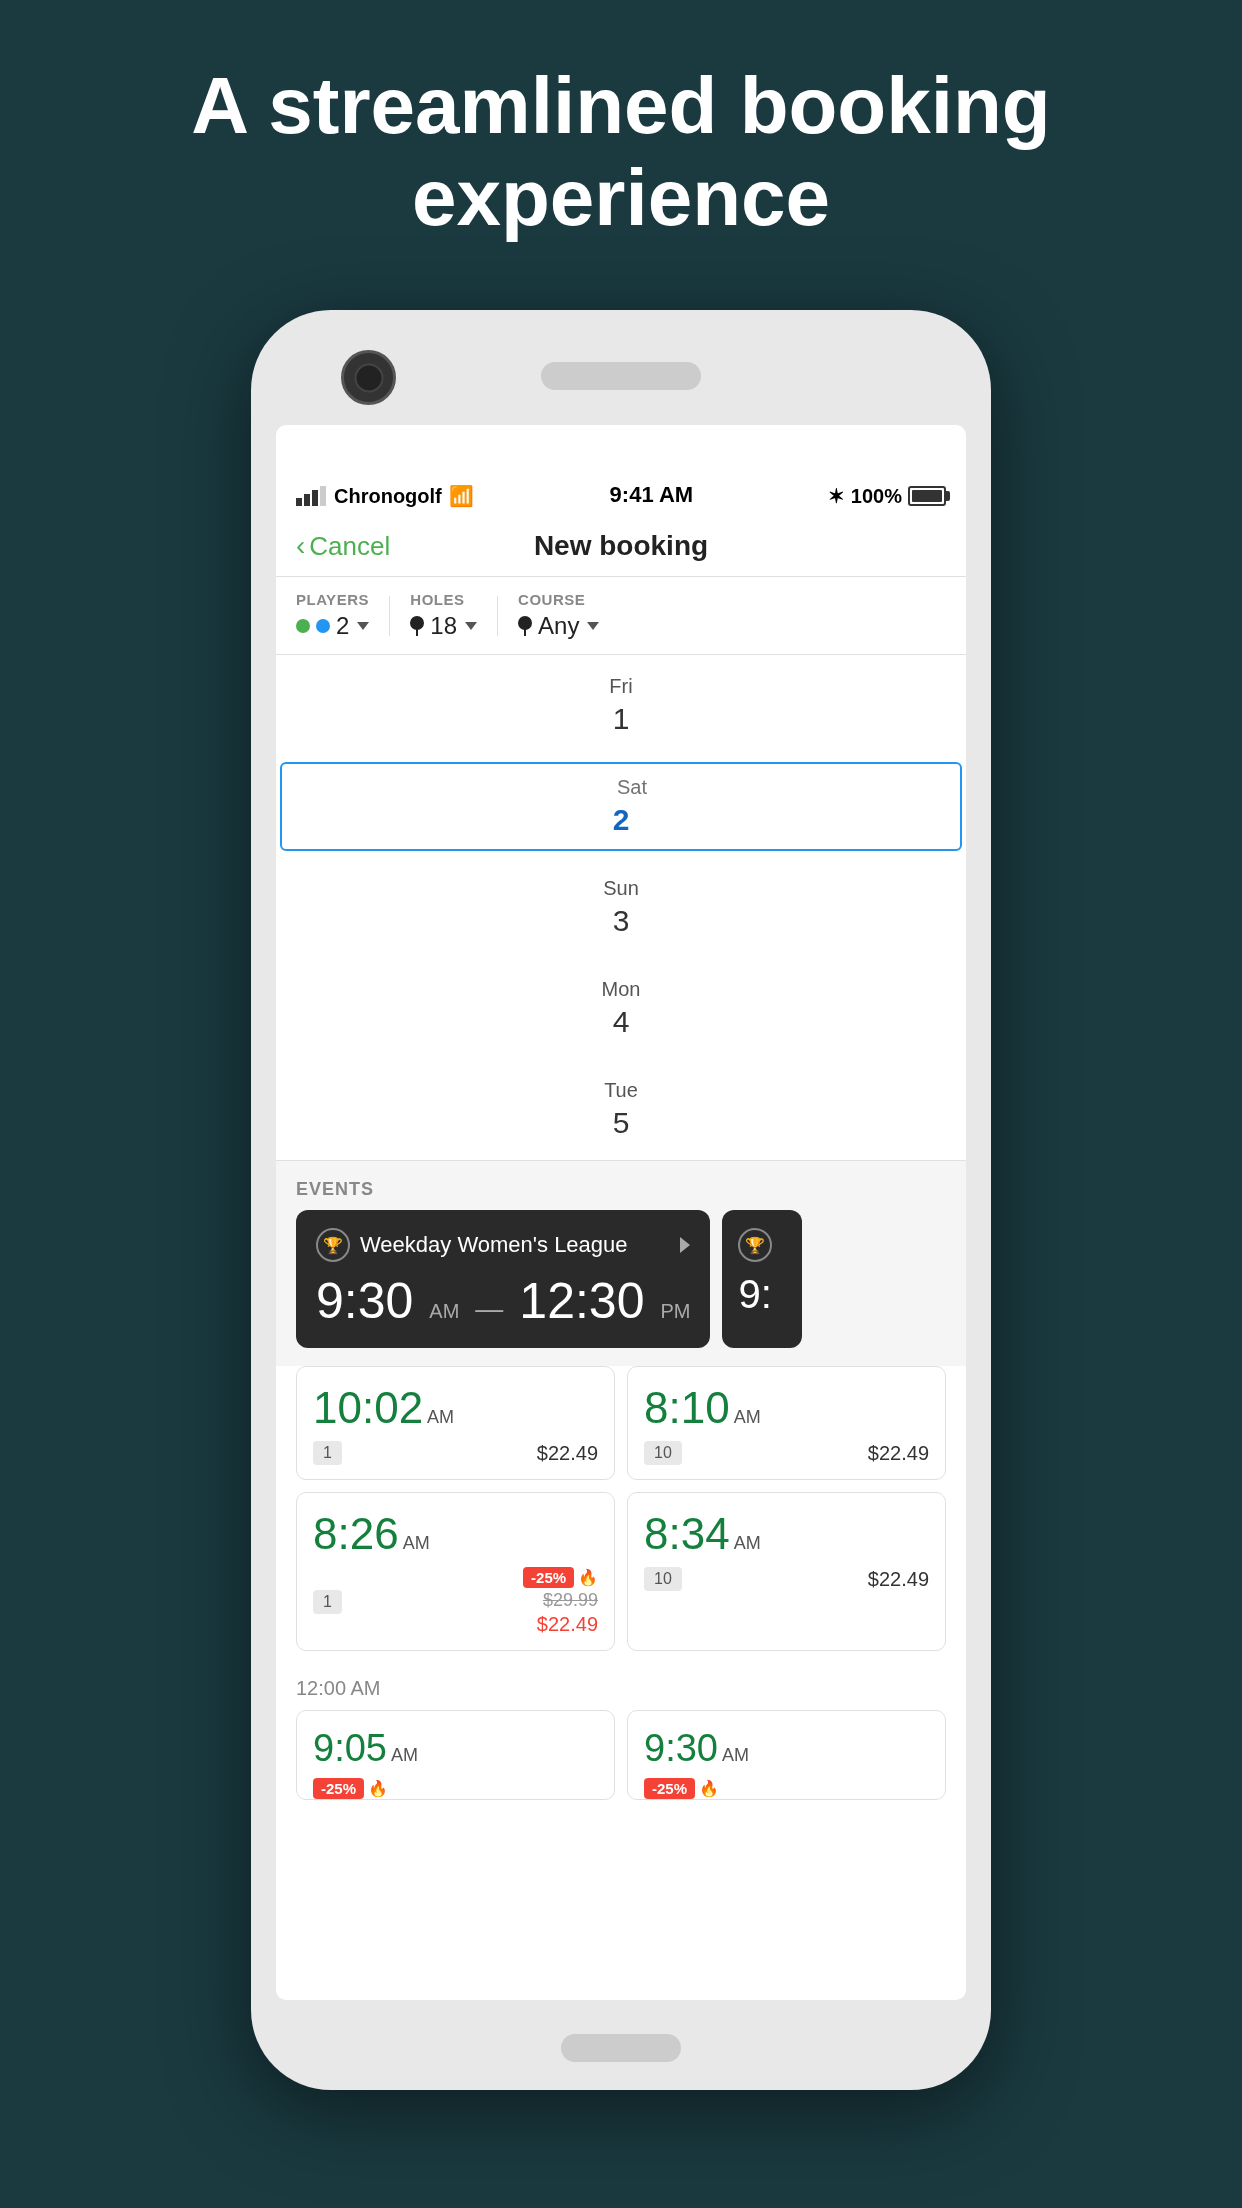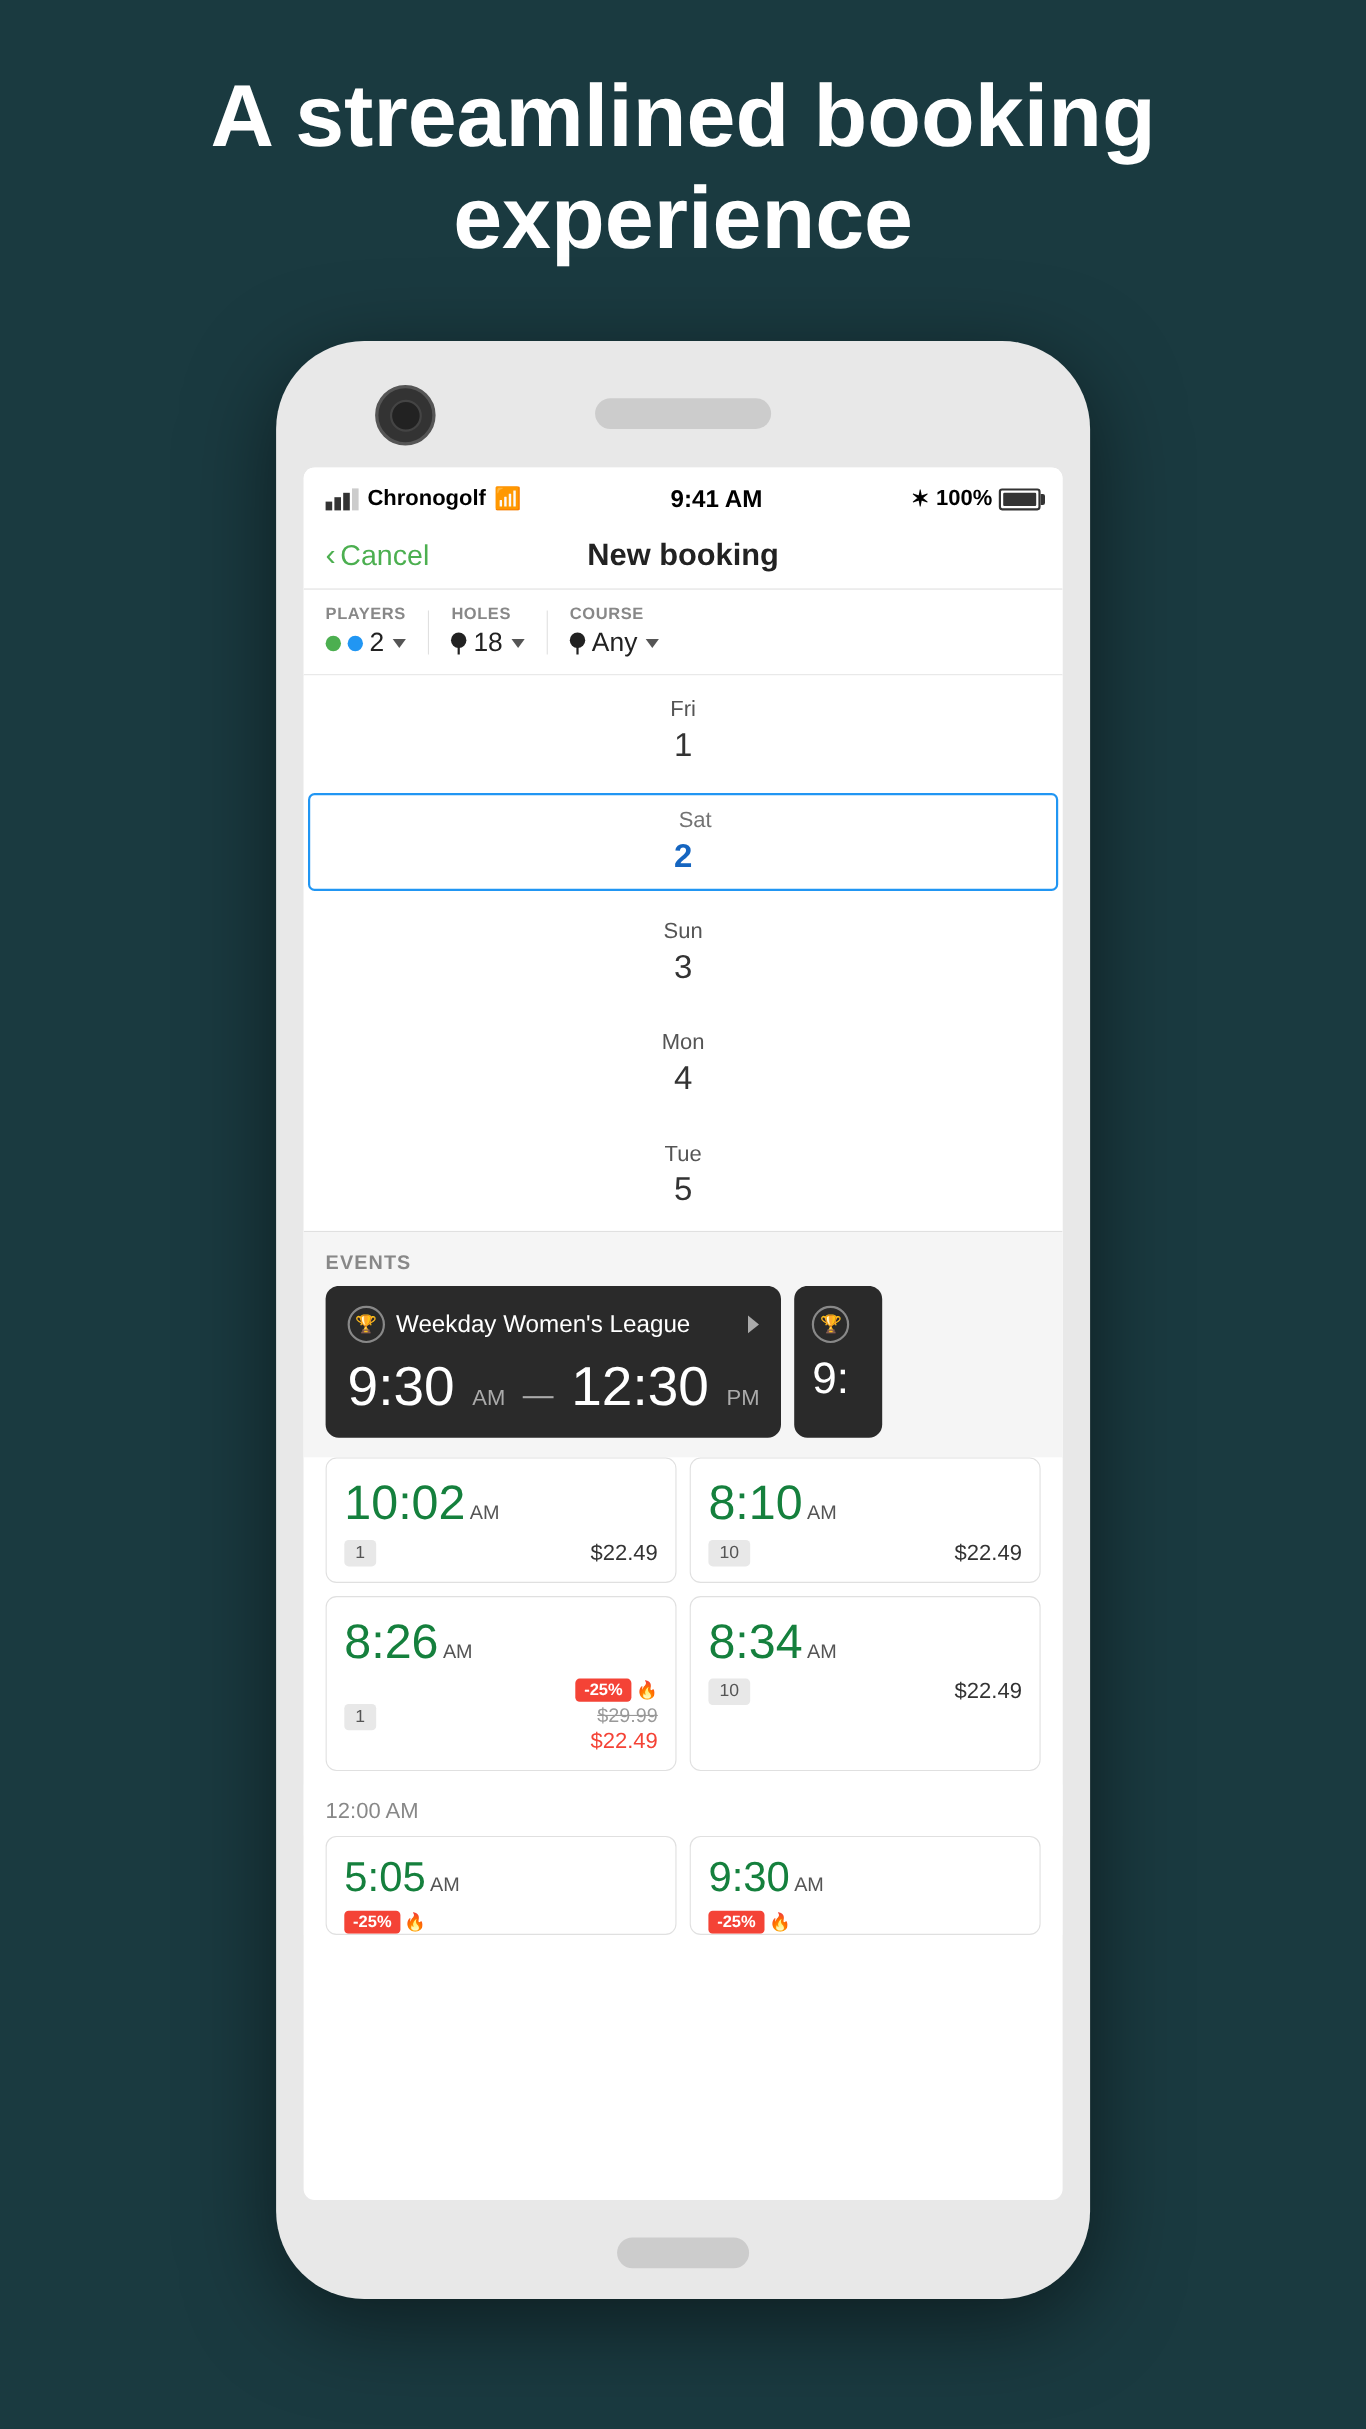--- a/index.html
+++ b/index.html
@@ -89,26 +89,27 @@
       right: 25px;
       bottom: 90px;
       background: white;
       border-radius: 10px;
       overflow: hidden;
     }
 
     
     .status-bar {
       display: flex;
-      align-items: flex-start;
+      align-items: flex-end;
       justify-content: space-between;
-      padding: 16px 20px 8px;
+      padding: 28px 20px 8px;
       background: white;
       font-size: 22px;
       font-weight: 600;
+      margin-top: 29px;
     }
     .status-left {
       display: flex;
       align-items: center;
       gap: 8px;
       font-size: 20px;
     }
     .signal-bars {
       display: flex;
       align-items: flex-end;
@@ -652,21 +653,21 @@
             <span class="slot-price">$22.49</span>
           </div>
         </div>
       </div>
 
       <div class="time-group-header">12:00 AM</div>
       <div class="bottom-partial">
 
         <div class="slot-card-partial">
           <div class="slot-time-row">
-            <span class="slot-time-big" style="font-size:38px;">5:05</span>
+            <span class="slot-time-big" style="font-size:38px;">9:05</span>
             <span class="slot-ampm">AM</span>
           </div>
           <div style="display:flex;align-items:center;gap:4px;margin-top:4px;">
             <span class="slot-discount-badge">-25%</span>
             <span class="flame-icon">🔥</span>
           </div>
         </div>
 
         <div class="slot-card-partial">
           <div class="slot-time-row">

